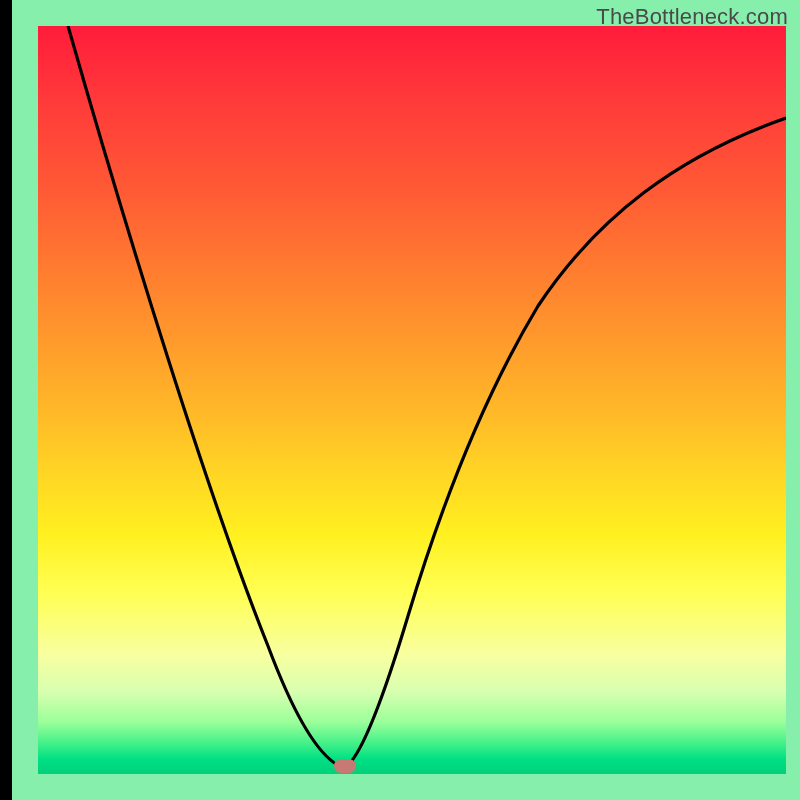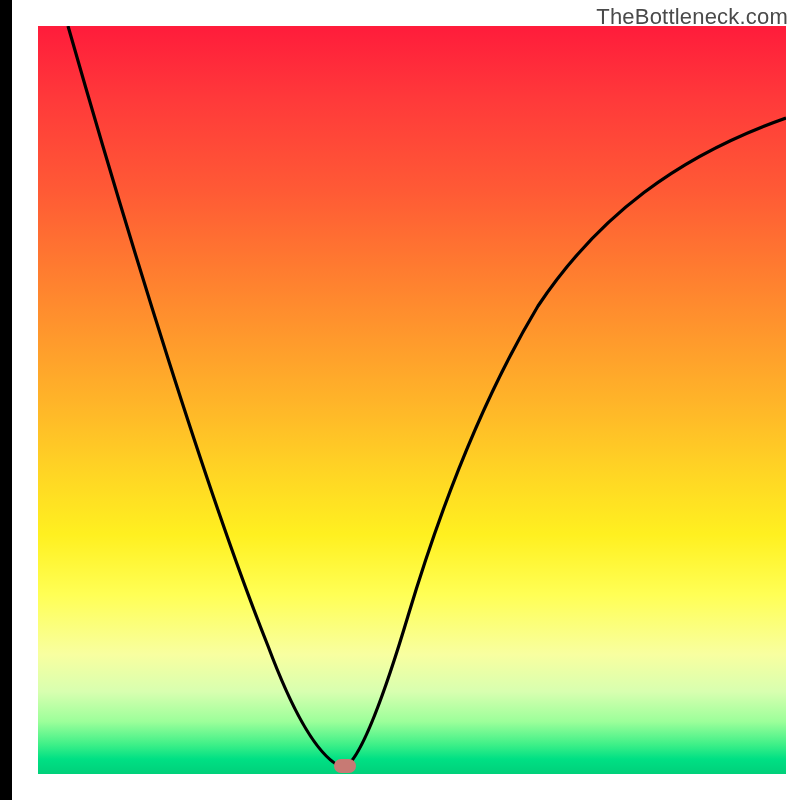--- a/index.html
+++ b/index.html
@@ -7,21 +7,21 @@
     padding: 0;
     width: 800px;
     height: 800px;
     background: #000;
     overflow: hidden;
     font-family: Arial, Helvetica, sans-serif;
   }
   .frame {
     position: absolute;
     inset: 0;
-    background: #ffffff;
+    background: #86efac;
     margin-left: 12px;
   }
   .plot {
     position: absolute;
     left: 26px;
     top: 26px;
     width: 748px;
     height: 748px;
     background: linear-gradient(
       to bottom,

